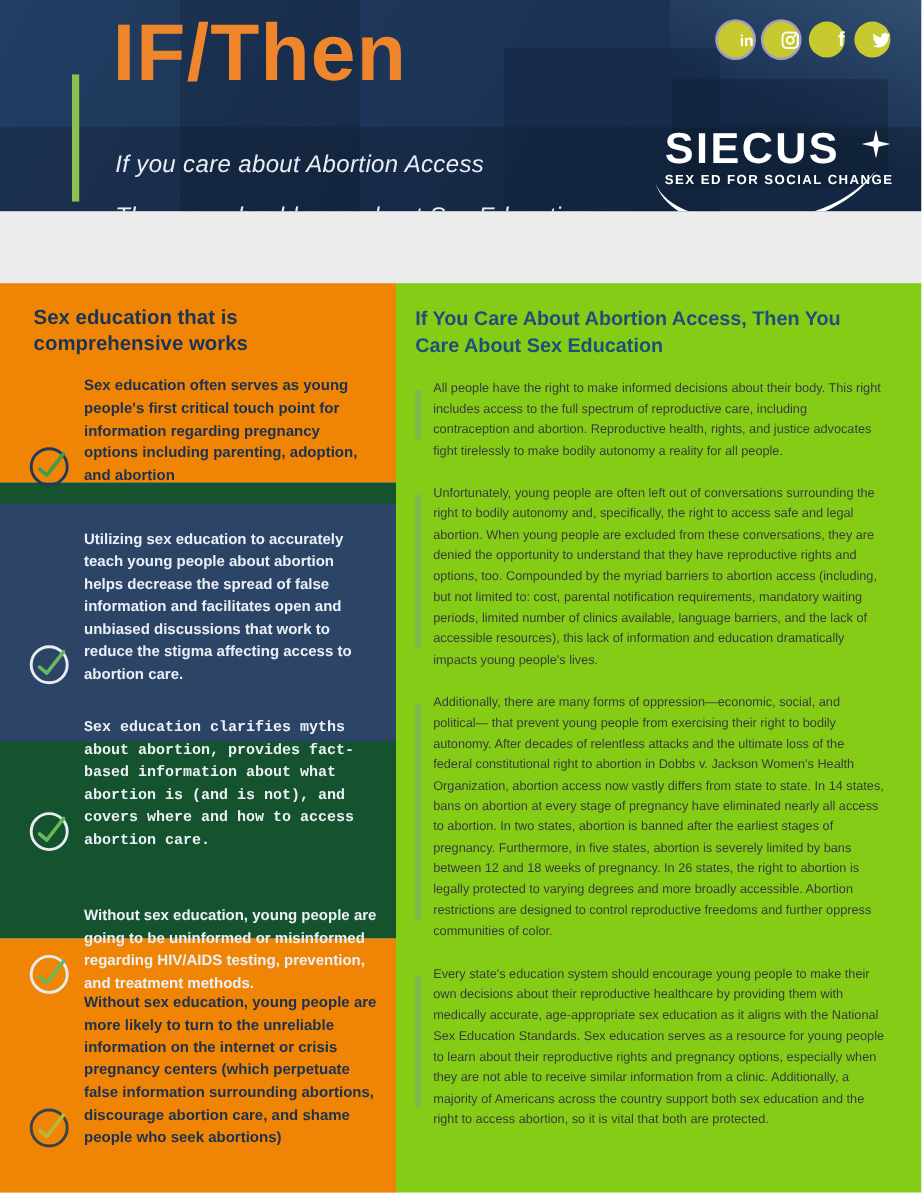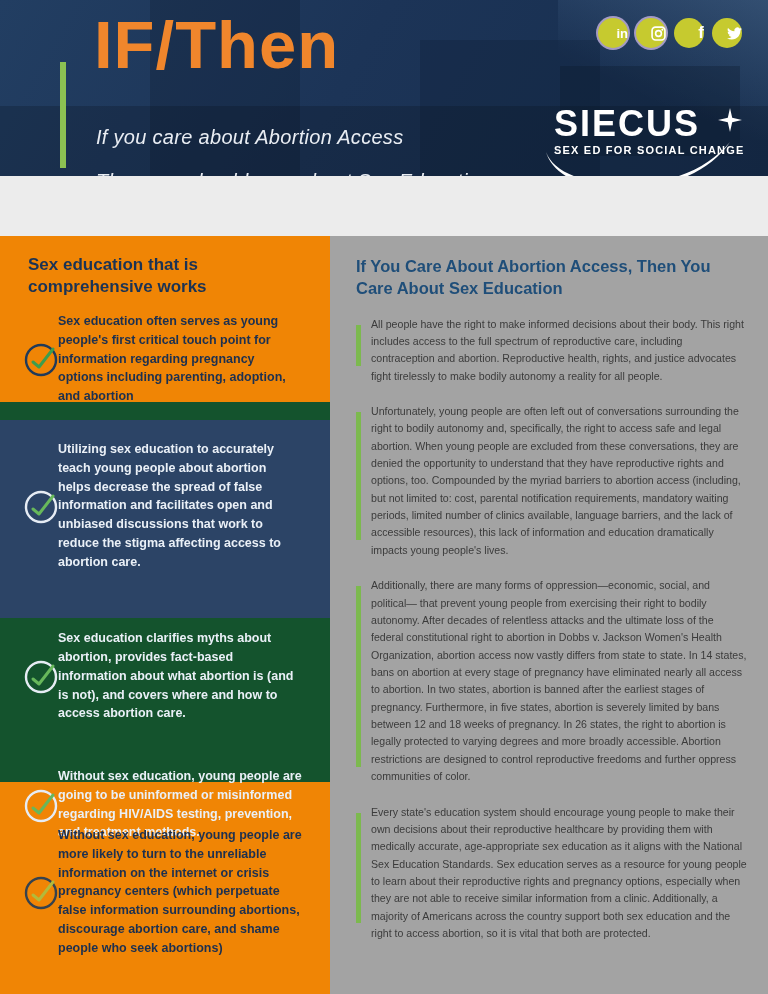--- a/index.html
+++ b/index.html
@@ -39,32 +39,32 @@
   
   .sidebar{position:absolute;left:0;top:236px;width:330px;height:758px;}
   .sec{box-sizing:border-box;width:330px;}
   .sec-orange-top{height:166px;background:#F08505;padding:18px 14px 0 24px;}
   .sec-navy{height:380px;background:#14532d;position:relative;padding:24px 14px 0 24px;}
   .panel-light{position:absolute;left:0;top:18px;width:330px;height:198px;background:#2C4466;}
   .sec-orange-bottom{height:256px;background:#F08505;padding:30px 6px 0 24px;}
 
   .sb-heading{font-size:17px;font-weight:bold;color:#1B3354;line-height:1.3;
               width:210px;margin-left:4px;}
-  .bullet{display:flex;align-items:center;margin-top:16px;position:relative;z-index:1;}
+  .bullet{display:flex;align-items:flex-end;gap:12px;margin-top:16px;position:relative;z-index:1;}
   .bullet.first{margin-top:14px;}
   .bullet .check{flex:0 0 34px;margin-top:2px;}
   .btxt{font-size:12.5px;font-weight:bold;line-height:1.5;width:244px;}
   .txt-dark{color:#1C3050;}
   .txt-light{color:#EAF0F7;}
-  .gap-lg{margin-top:58px;}
+  .gap-lg{margin-top:26px;font-family:Liberation Mono, monospace;}
   .gap-md{margin-top:44px;}
 
   
   .article{position:absolute;left:330px;top:236px;width:438px;height:758px;
-           background:#a3a3a3;box-sizing:border-box;padding:20px 26px 0 26px;}
+           background:#84cc16;box-sizing:border-box;padding:20px 26px 0 16px;}
   .art-heading{font-size:16.5px;font-weight:bold;color:#1F4E79;line-height:1.32;
                margin:0 0 16px 0;width:392px;}
   .para{position:relative;padding-left:15px;margin:0 0 18px 0;font-size:10.6px;color:#3B3B3B;
         line-height:1.64;width:392px;box-sizing:border-box;}
   .para::before{content:"";position:absolute;left:0;top:9px;width:5px;height:calc(100% - 28px);
                 background:#7CB94E;}
 </style>
 </head>
 <body>
 

